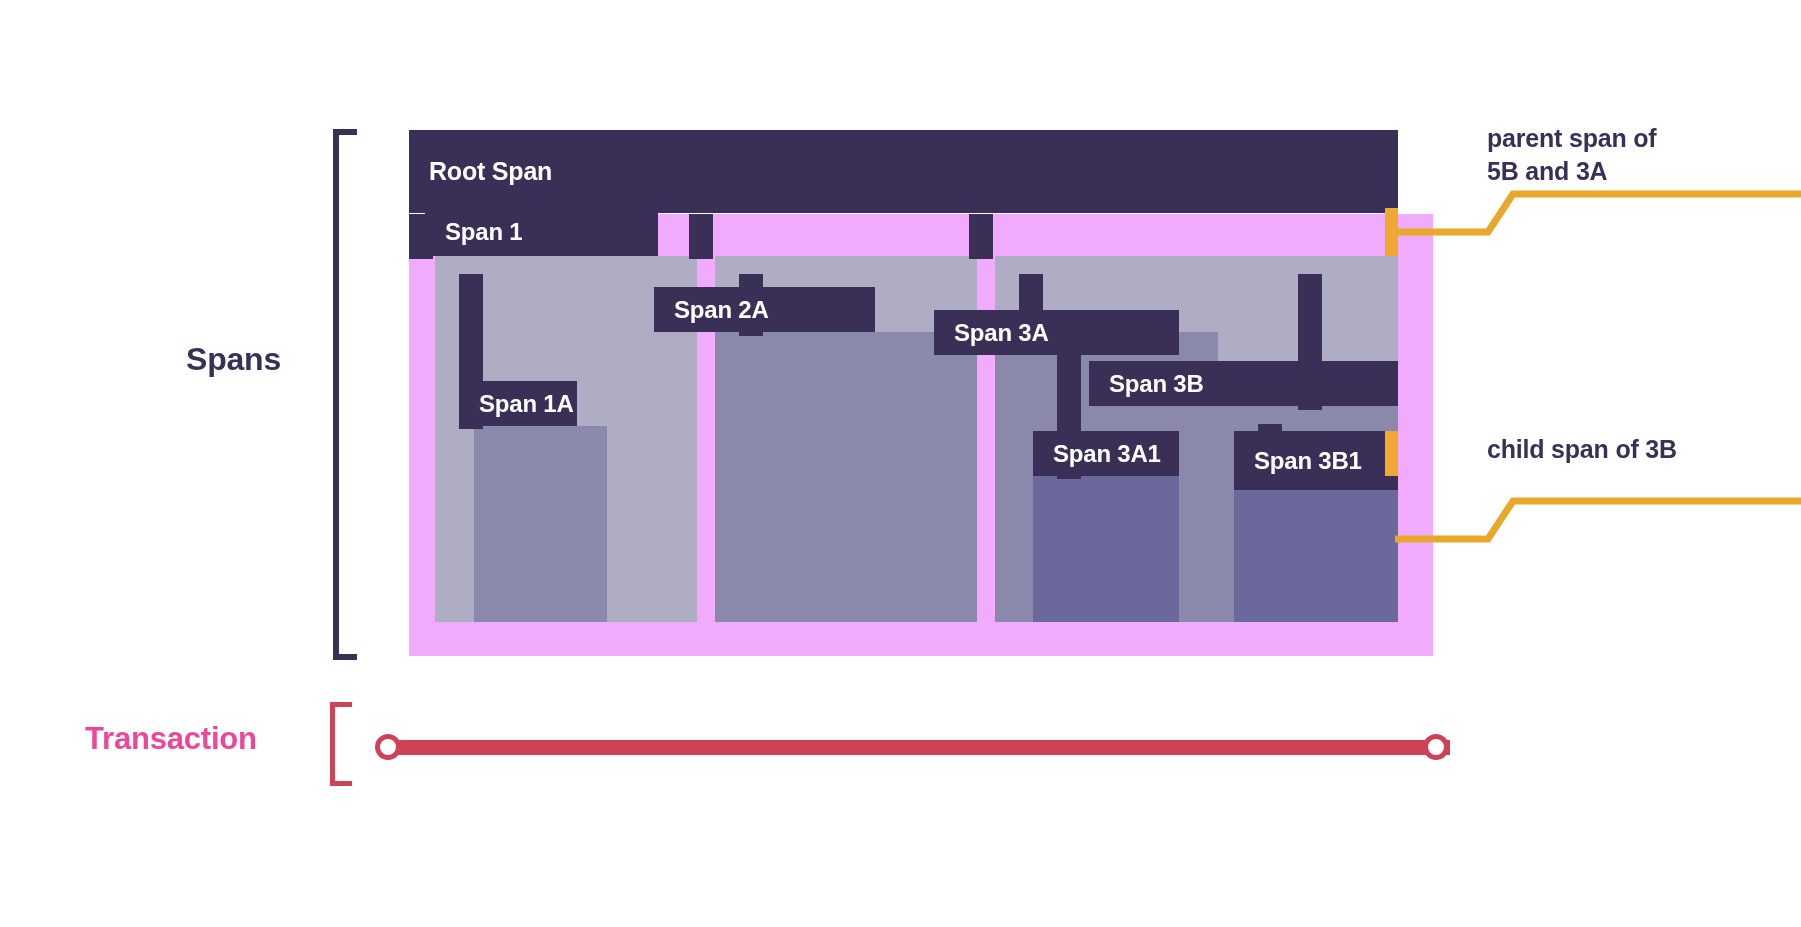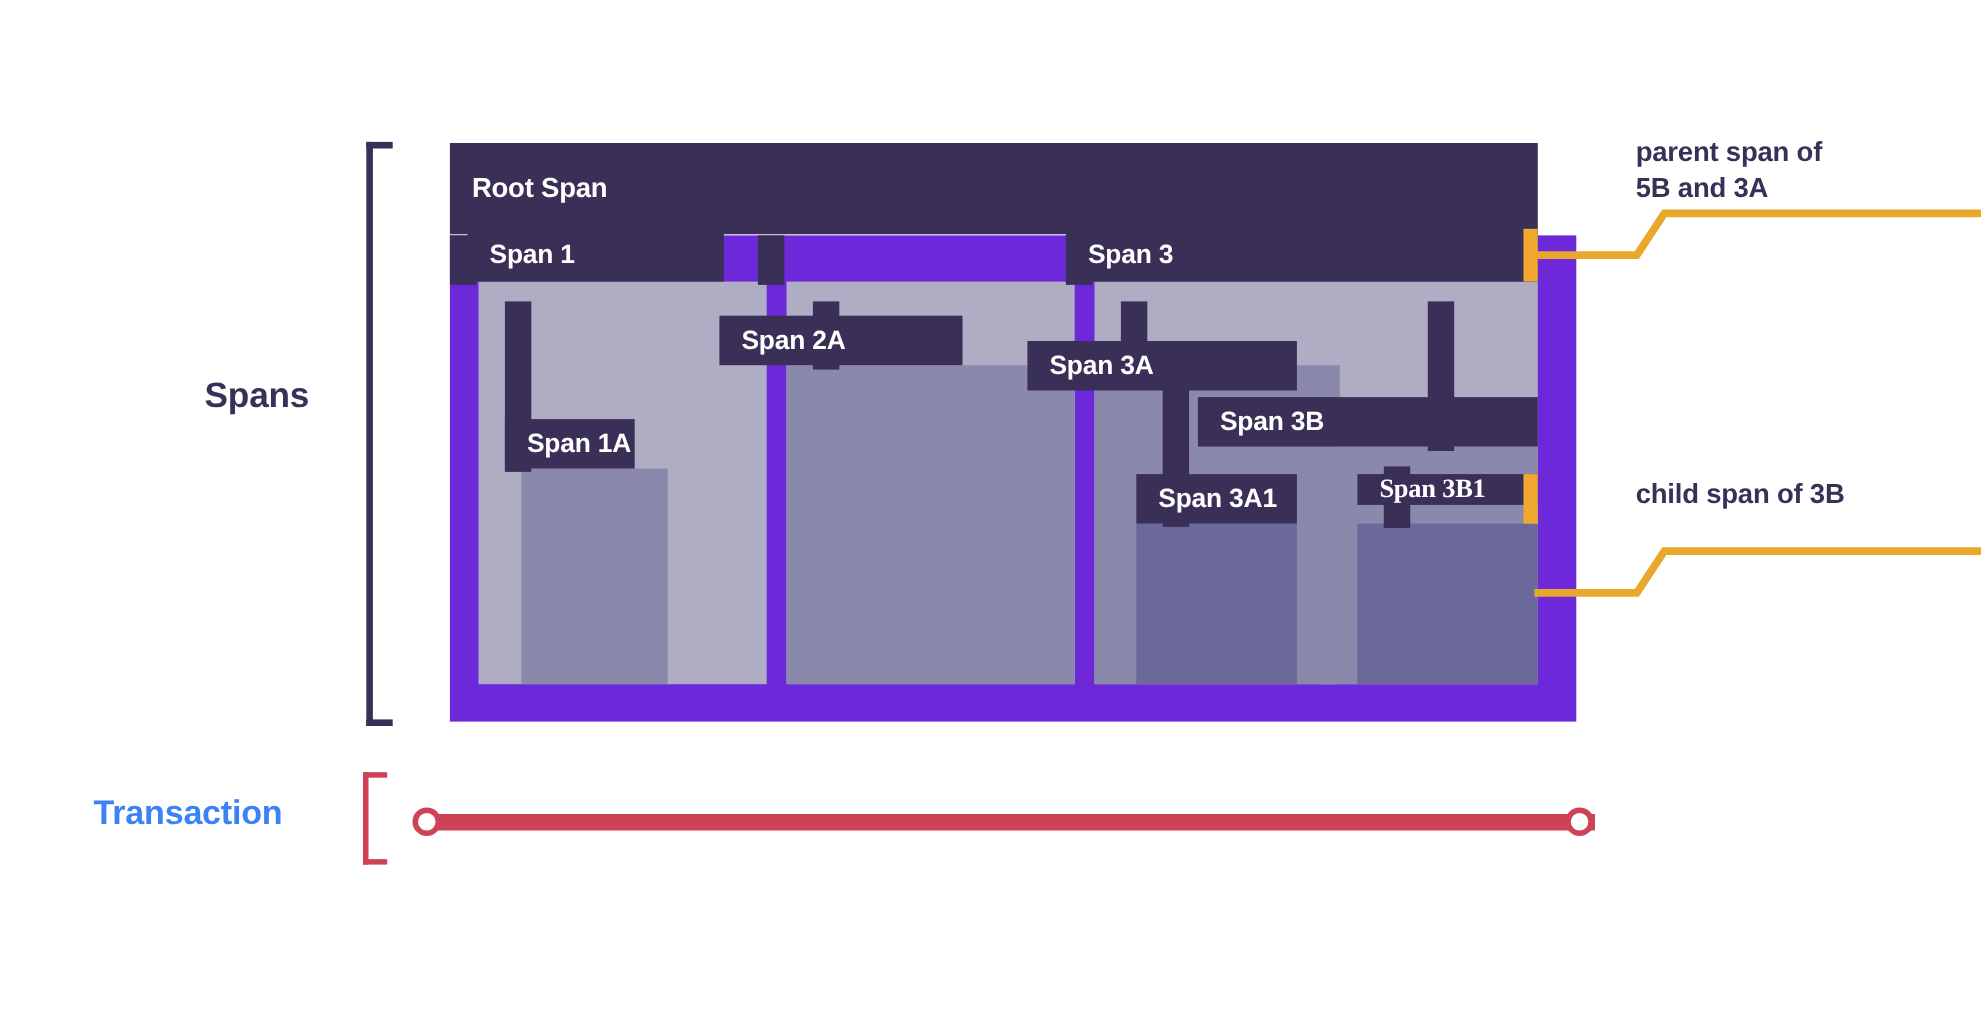--- a/index.html
+++ b/index.html
@@ -20,21 +20,21 @@
     letter-spacing: -0.2px;
   }
   #spans-label {
     left: 186px; top: 341px;
     font-size: 32px;
     color: #3a3057;
   }
   #transaction-label {
     left: 85px; top: 721px;
     font-size: 31px;
-    color: #3b82f6;
+    color: #ec4899;
   }
 
   
   .bracket {
     position: absolute;
     border-style: solid;
     border-right: none;
   }
   #spans-bracket {
     left: 333px; top: 129px;
@@ -47,21 +47,21 @@
     width: 22px; height: 84px;
     border-color: #ce4257;
     border-width: 5px;
   }
 
   
   #span-canvas {
     position: absolute;
     left: 409px; top: 214px;
     width: 1024px; height: 442px;
-    background: #6d28d9;
+    background: #f0abfc;
   }
 
   
   .blk { position: absolute; }
 
   
   .body-d1 { background: #aeadc4; }
   .body-d2 { background: #8b89ab; }
   .body-d3 { background: #6b689b; }
 
@@ -176,37 +176,34 @@
 
     <div class="bar" style="left:50px; top:167px; width:118px; height:45px;">
       <span>Span 1A</span>
     </div>
 
 
     <div class="bar" style="left:245px; top:73px; width:221px; height:45px;">
       <span>Span 2A</span>
     </div>
 
-    <div class="bar" style="left:560px; top:-6px; width:429px; height:48px;">
-      <span>Span 3</span>
-    </div>
 
     <div class="bar" style="left:525px; top:73px; width:245px; height:45px;margin-top:23px;">
       <span>Span 3A</span>
     </div>
 
     <div class="bar" style="left:624px; top:217px; width:146px; height:45px;">
       <span>Span 3A1</span>
     </div>
 
     <div class="bar" style="left:680px; top:147px; width:309px; height:45px;">
       <span>Span 3B</span>
     </div>
 
-    <div class="bar" style="left:825px; top:217px; width:164px; height:28px;font-family:Liberation Serif, serif;">
+    <div class="bar" style="left:825px; top:217px; width:164px; height:59px;">
       <span>Span 3B1</span>
     </div>
 
     <div class="marker" style="left:976px; top:-6px; height:48px;"></div>
     <div class="marker" style="left:976px; top:217px; height:45px;"></div>
   </div>
 
   <div class="leader" style="left:1390px; top:188px; width:420px; height:60px;">
     <svg width="420" height="60" viewBox="0 0 420 60">
       <polyline points="5,44 98,44 123,6 420,6" fill="none" stroke="#e8a82b" stroke-width="7" stroke-linejoin="miter" stroke-linecap="butt"></polyline>

